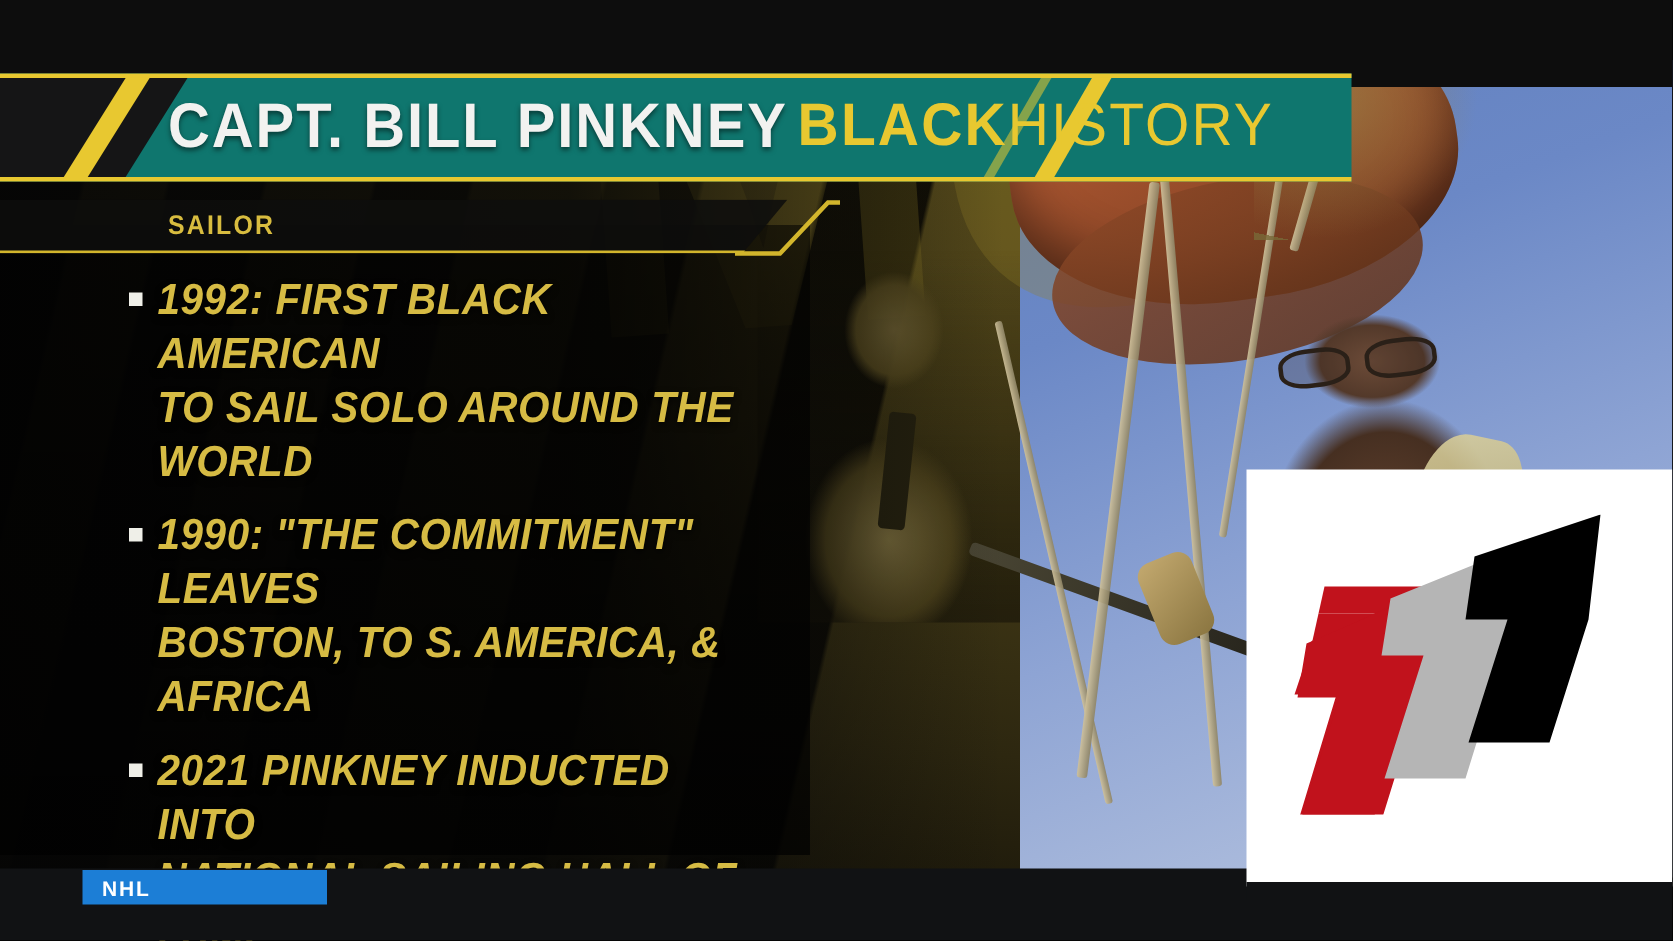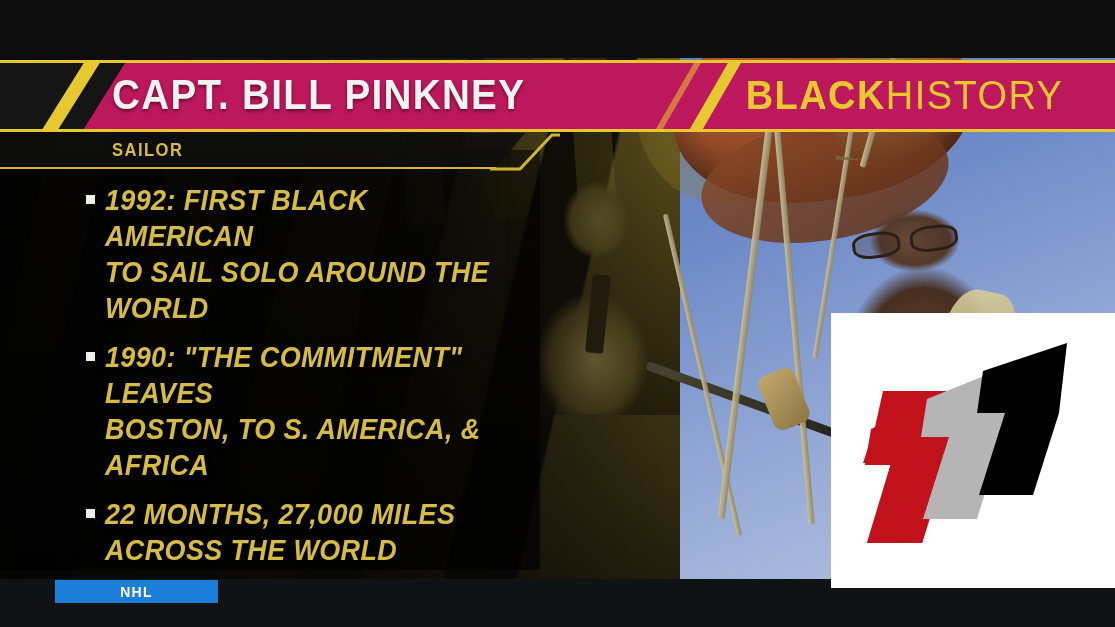--- a/index.html
+++ b/index.html
@@ -136,22 +136,22 @@
   .bg-dim2{
     position:absolute; left:0; top:150px; width:540px; height:420px;
     background:linear-gradient(180deg, rgba(0,0,0,.55), rgba(0,0,0,.72));
   }
 
   
   .band-top{ position:absolute; left:0; top:0; width:1115px; height:58px; background:#0d0d0d; }
 
   
   .headerbar{
-    position:absolute; left:0; top:60px; width:1115px; height:72px;
-    background:#be185d;
+    position:absolute; left:0; top:49px; width:901px; height:72px;
+    background:#0f766e;
     border-top:3px solid #e8c830;
     border-bottom:3px solid #e8c830;
     overflow:hidden;
   }
   
   .hb-leftcut{
     position:absolute; left:-40px; top:-5px; width:140px; height:90px;
     background:#151516;
     transform:skewX(-32deg);
   }
@@ -233,21 +233,21 @@
 
   
   .ticker{
     position:absolute; left:0; bottom:0; width:1115px; height:48px;
     background:#111214;
   }
   .nhl-badge{
     position:absolute; left:55px; bottom:24px;
     width:163px; height:23px;
     background:#1c7ed6;
-    display:flex; align-items:center; justify-content:center;
+    display:flex; align-items:center; padding-left:13px;
   }
   .nhl-badge span{
     color:#ffffff; font-size:14px; font-weight:bold; letter-spacing:1.2px;
   }
 
   
   .logo-panel{
     position:absolute; left:831px; top:313px; width:284px; height:278px;
     background:#ffffff;
   }
@@ -320,25 +320,20 @@
       <div class="bullet-text">1992: FIRST BLACK AMERICAN
 TO SAIL SOLO AROUND THE WORLD</div>
     </div>
     <div class="bullet-row">
       <div class="bullet-mark"></div>
       <div class="bullet-text">1990: "THE COMMITMENT" LEAVES
 BOSTON, TO S. AMERICA, &amp; AFRICA</div>
     </div>
     <div class="bullet-row">
       <div class="bullet-mark"></div>
-      <div class="bullet-text">22 MONTHS, 27,000 MILES
-ACROSS THE WORLD</div>
-    </div>
-    <div class="bullet-row">
-      <div class="bullet-mark"></div>
       <div class="bullet-text">2021 PINKNEY INDUCTED INTO
 NATIONAL SAILING HALL OF FAME</div>
     </div>
   </div>
 
   <div class="ticker">
     <div class="nhl-badge">
       <span>NHL</span>
     </div>
   </div>

